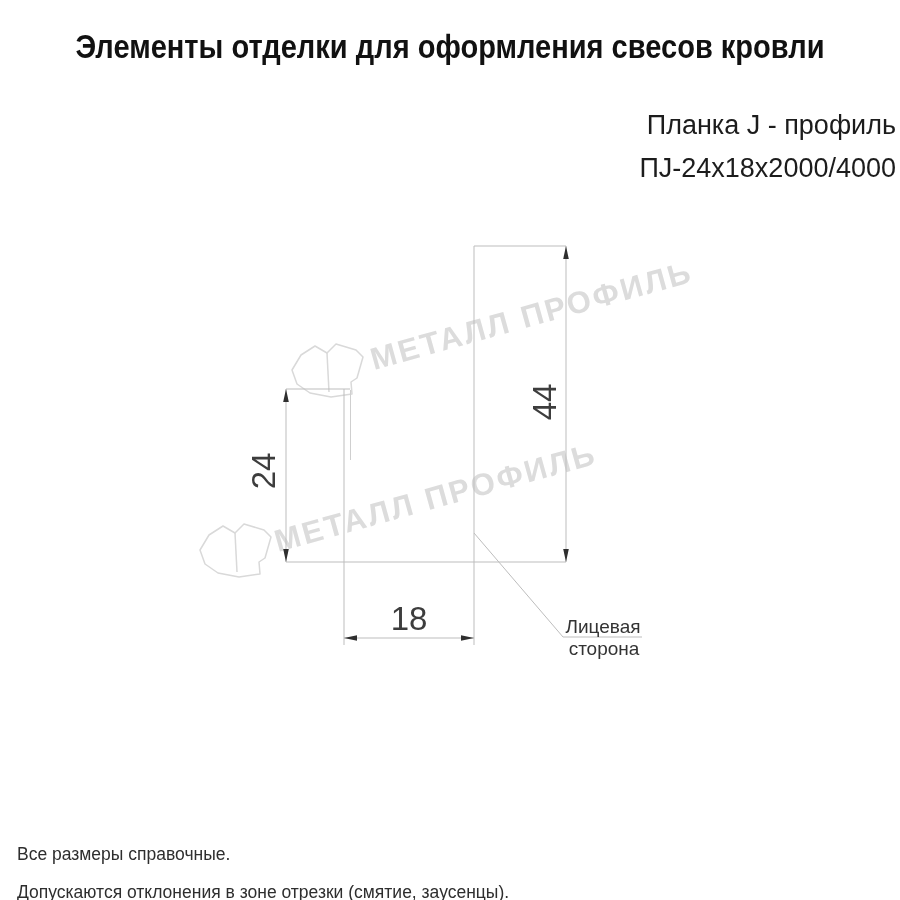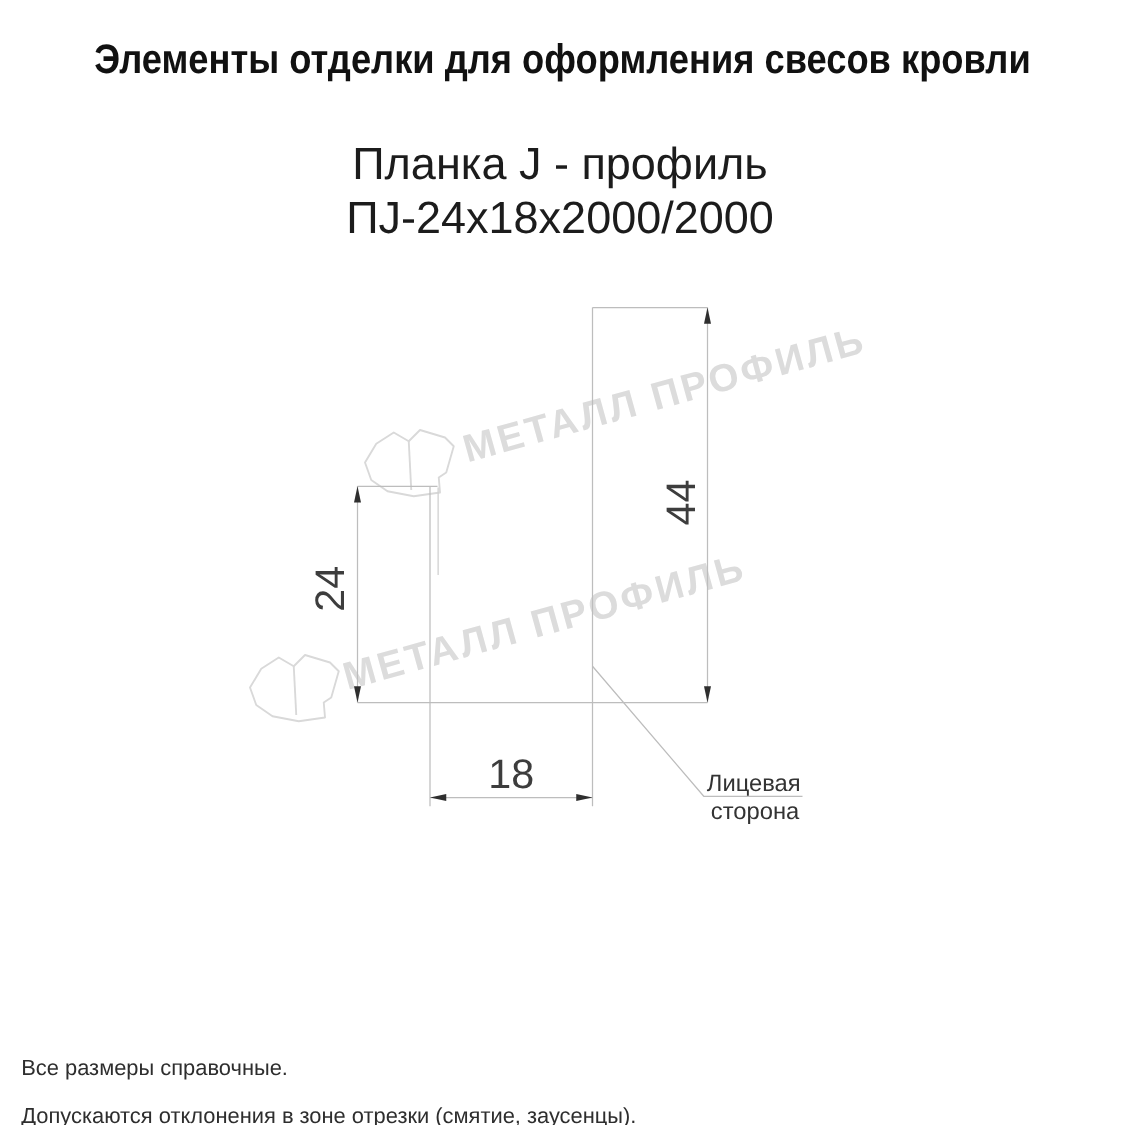--- a/index.html
+++ b/index.html
@@ -8,22 +8,22 @@
     background:#ffffff;
     font-family:"Liberation Sans", sans-serif;
   }
   .page-title {
     position:absolute; top:28px; left:0; width:900px;
     text-align:center; font-size:33px; font-weight:bold; color:#111;
     transform:scaleX(0.88); transform-origin:450px 50%;
     white-space:nowrap;
   }
   .subtitle {
-    position:absolute; left:0; width:896px; text-align:center;
-    color:#1c1c1c; font-size:36px; white-space:nowrap;
+    position:absolute; left:0; width:896px; text-align:right;
+    color:#1c1c1c; font-size:27px; white-space:nowrap;
   }
   .subtitle.line1 { top:110px; }
   .subtitle.line2 { top:153px; }
   .drawing-svg { position:absolute; left:0; top:0; }
   .thin  { stroke:#bdbdbd; stroke-width:1; fill:none; }
   .hem   { stroke:#cfcfcf; stroke-width:1; fill:none; }
   .arrow { fill:#2f2f2f; stroke:none; }
   .dim-text   { font-size:33px; fill:#3d3d3d; }
   .label-text { font-size:19px; fill:#333333; }
   .wm-text {
@@ -37,21 +37,21 @@
   .footer-text.line1 { top:842px; }
   .footer-text.line2 { top:864px;margin-top:16px; }
 </style>
 </head>
 <body>
 
 <div class="page-title">Элементы отделки для оформления свесов кровли</div>
 
 <div class="subtitle line1">Планка J - профиль</div>
 
-<div class="subtitle line2">ПJ-24х18х2000/2000</div>
+<div class="subtitle line2">ПJ-24х18х2000/4000</div>
 
 <svg class="drawing-svg" width="900" height="900" viewBox="0 0 900 900">
 
   <defs>
     <g id="mp-logo">
       <polygon class="wm-logo" points="2,26 11,11 25,2 37,9 46,0 66,6 73,13 67,34 61,38 62,50 41,53 20,49 7,40"></polygon>
       <polyline class="wm-logo" points="37,9 39,48"></polyline>
     </g>
   </defs>
 

